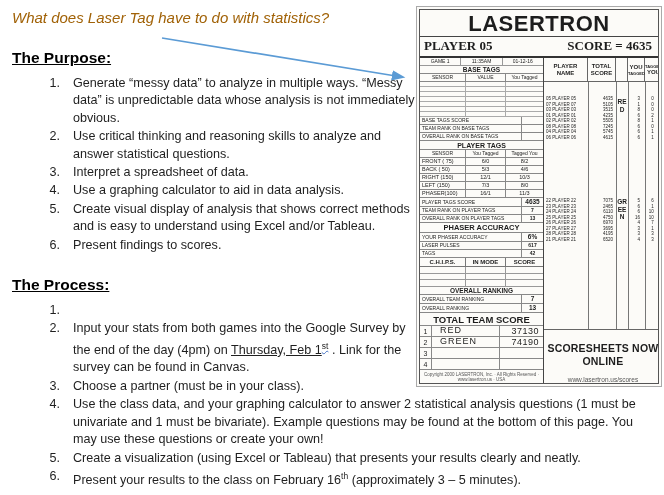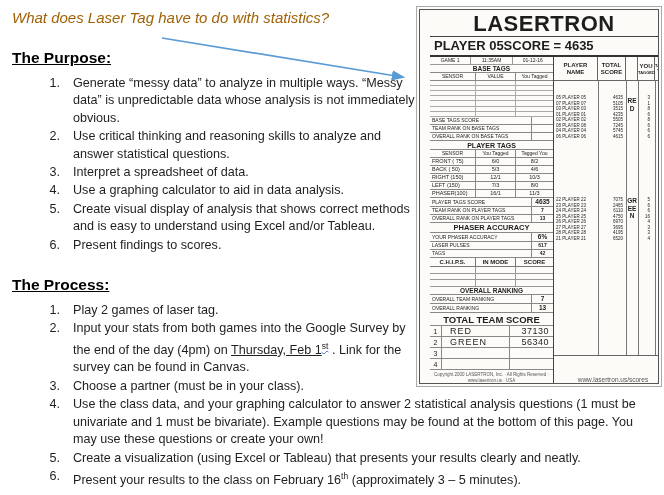--- a/index.html
+++ b/index.html
@@ -35,30 +35,31 @@
   
   .arrow-svg { position:absolute; left:148px; top:28px; width:280px; height:64px; pointer-events:none; }
 
   
   .sheet {
     position:absolute; left:416px; top:6px; width:246px; height:381px;
     background:#fcfbf8; border:1px solid #aaa;
   }
   .sheet-inner {
     position:absolute; inset:2px; border:1px solid #555;
-    display:flex; flex-direction:column; overflow:hidden; color:#1d1d1d;padding-left:10px;
+    display:flex; flex-direction:column; overflow:hidden; color:#1d1d1d;
   }
   .brand {
     text-align:center; font-weight:bold; font-size:22px; line-height:25px;
     letter-spacing:0.5px; border-bottom:1px solid #444; padding-top:1px;
   }
   .score-row {
-    display:flex; justify-content:flex-start; align-items:center;
+    display:flex; justify-content:space-between; align-items:center;
     border-bottom:2px solid #333; font-weight:bold; font-size:13px;
     padding:1px 6px 2px 4px;
+    font-family:Liberation Serif, serif;
   }
   .sheet-body { display:flex; flex:1; min-height:0; }
 
   .pane-left { width:124px; border-right:1px solid #444; display:flex; flex-direction:column; }
   .g-row { display:flex; border-bottom:1px solid #999; height:8px; }
   .g-cell { flex:1; font-size:5px; line-height:7px; text-align:center; border-right:1px solid #999; }
   .g-cell:last-child { border-right:none; }
 
   .st { text-align:center; font-weight:bold; border-bottom:1px solid #888; }
   .st-base { font-size:6.5px; line-height:8px; height:8px; }
@@ -169,21 +170,20 @@
         <div class="oitem">
           <span class="num">6.</span>
           <span class="txt">Present findings to scores.</span>
         </div>
       </div>
 
     <div class="sec-heading">The Process:</div>
     <div class="olist">
       <div class="oitem">
         <span class="num">1.</span>
-        <span class="txt">Play 2 games of laser tag.</span>
       </div>
       <div class="oitem">
         <span class="num">2.</span>
         <span class="txt"><span>Input your stats from both games into the Google Survey by the end of the day (4pm) on </span><span class="u">Thursday, Feb 1</span><span class="sup u grammar">st</span><span> .  Link for the survey can be found in Canvas.</span></span>
       </div>
       <div class="oitem">
         <span class="num">3.</span>
         <span class="txt">Choose a partner (must be in your class).</span>
       </div>
     </div>
@@ -393,21 +393,21 @@
 
             <div class="tts-row">
               <div class="rk">1</div>
               <div class="tm">RED</div>
               <div class="sc">37130</div>
             </div>
 
             <div class="tts-row">
               <div class="rk">2</div>
               <div class="tm">GREEN</div>
-              <div class="sc">56340</div>
+              <div class="sc">74190</div>
             </div>
 
             <div class="tts-row">
               <div class="rk">3</div>
               <div class="tm"></div>
               <div class="sc"></div>
             </div>
 
             <div class="tts-row">
               <div class="rk">4</div>
@@ -571,18 +571,19 @@
                 <div class="rs">6520</div>
                 <div class="rt"></div>
                 <div class="ryt">4</div>
                 <div class="rty">3</div>
               </div>
             </div>
           <div class="team-vert" style="top:116px">GREEN</div>
         </div>
 
         <div class="online">
+          <div class="online-head">SCORESHEETS NOW ONLINE</div>
           <div class="online-url">www.lasertron.us/scores</div>
         </div>
       </div>
     </div>
   </div>
 </div>
 
 </body></html>

